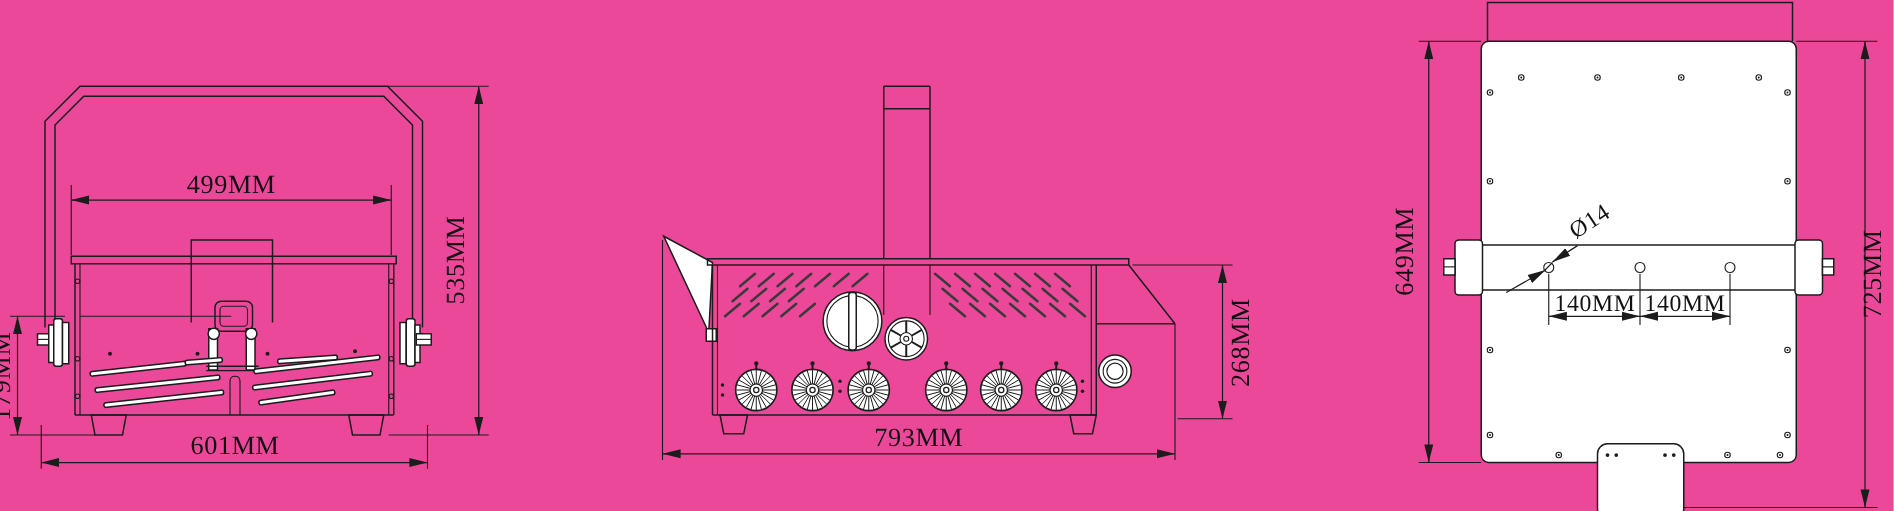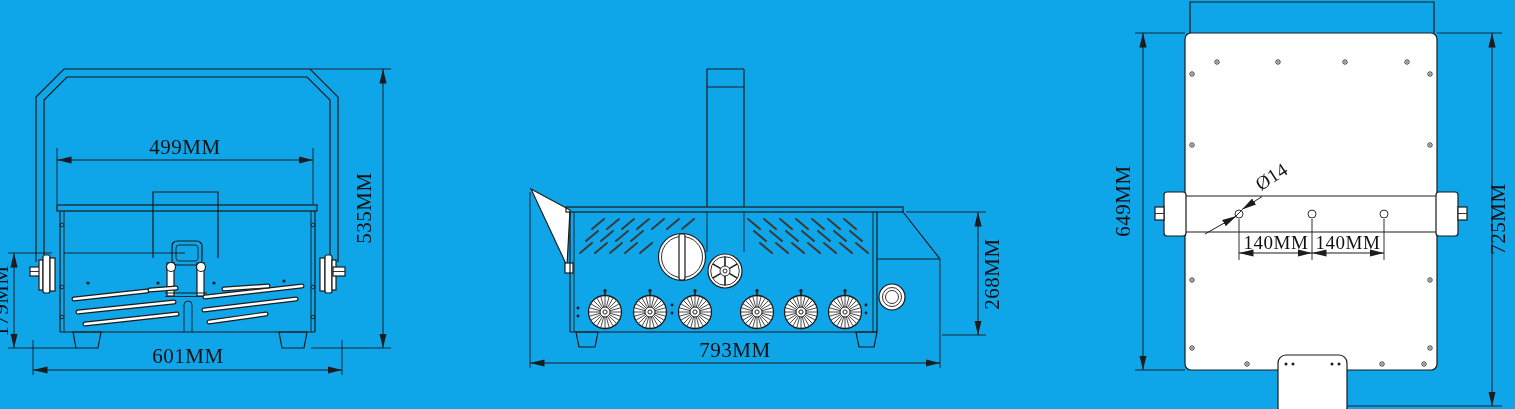--- a/index.html
+++ b/index.html
@@ -1,16 +1,16 @@
 <!DOCTYPE html>
 <html><head>
 <meta charset="utf-8">
 <style>
   html,body{margin:0;padding:0;background:#ffffff;}
-  .stage{width:1515px;height:409px;position:relative;background:#0ea5e9;overflow:hidden;}
+  .stage{width:1515px;height:409px;position:relative;background:#ec4899;overflow:hidden;}
   svg{display:block;}
   .ln{stroke:#1c1c1c;stroke-width:1.2;fill:none;}
   .thin{stroke:#1c1c1c;stroke-width:0.9;fill:none;}
   .dimln{stroke:#1c1c1c;stroke-width:1;fill:none;}
   .fillw{fill:#ffffff;}
   .dim{font-family:"Liberation Serif",serif;font-size:21px;fill:#111;letter-spacing:0.5px;}
   .dim-sm{font-family:"Liberation Serif",serif;font-size:19px;fill:#111;letter-spacing:0.5px;}
   .mid{text-anchor:middle;}
 </style>
 </head>

